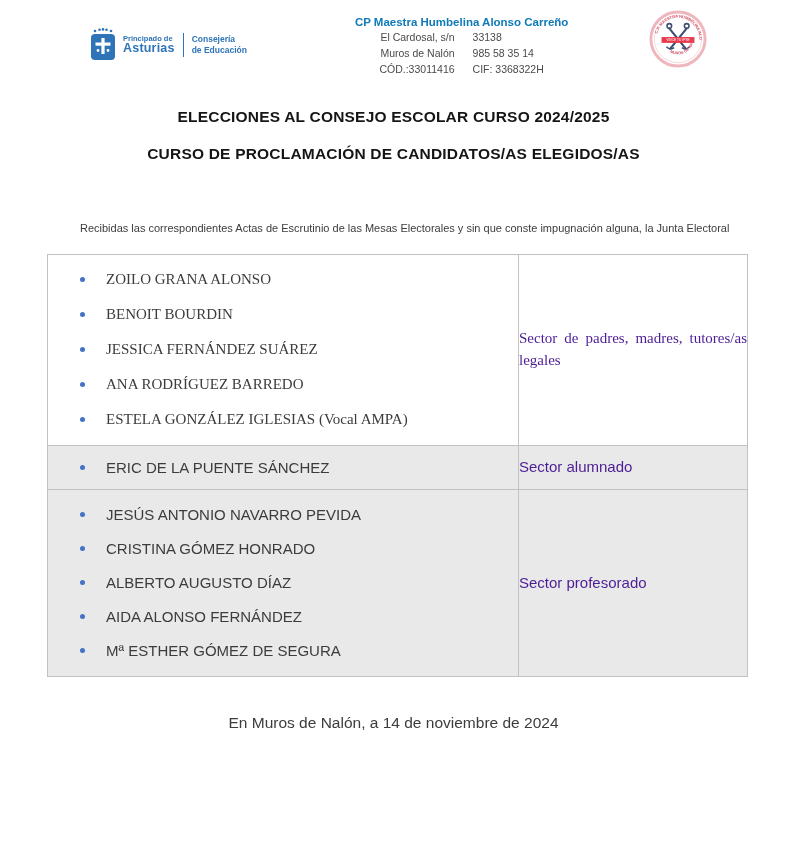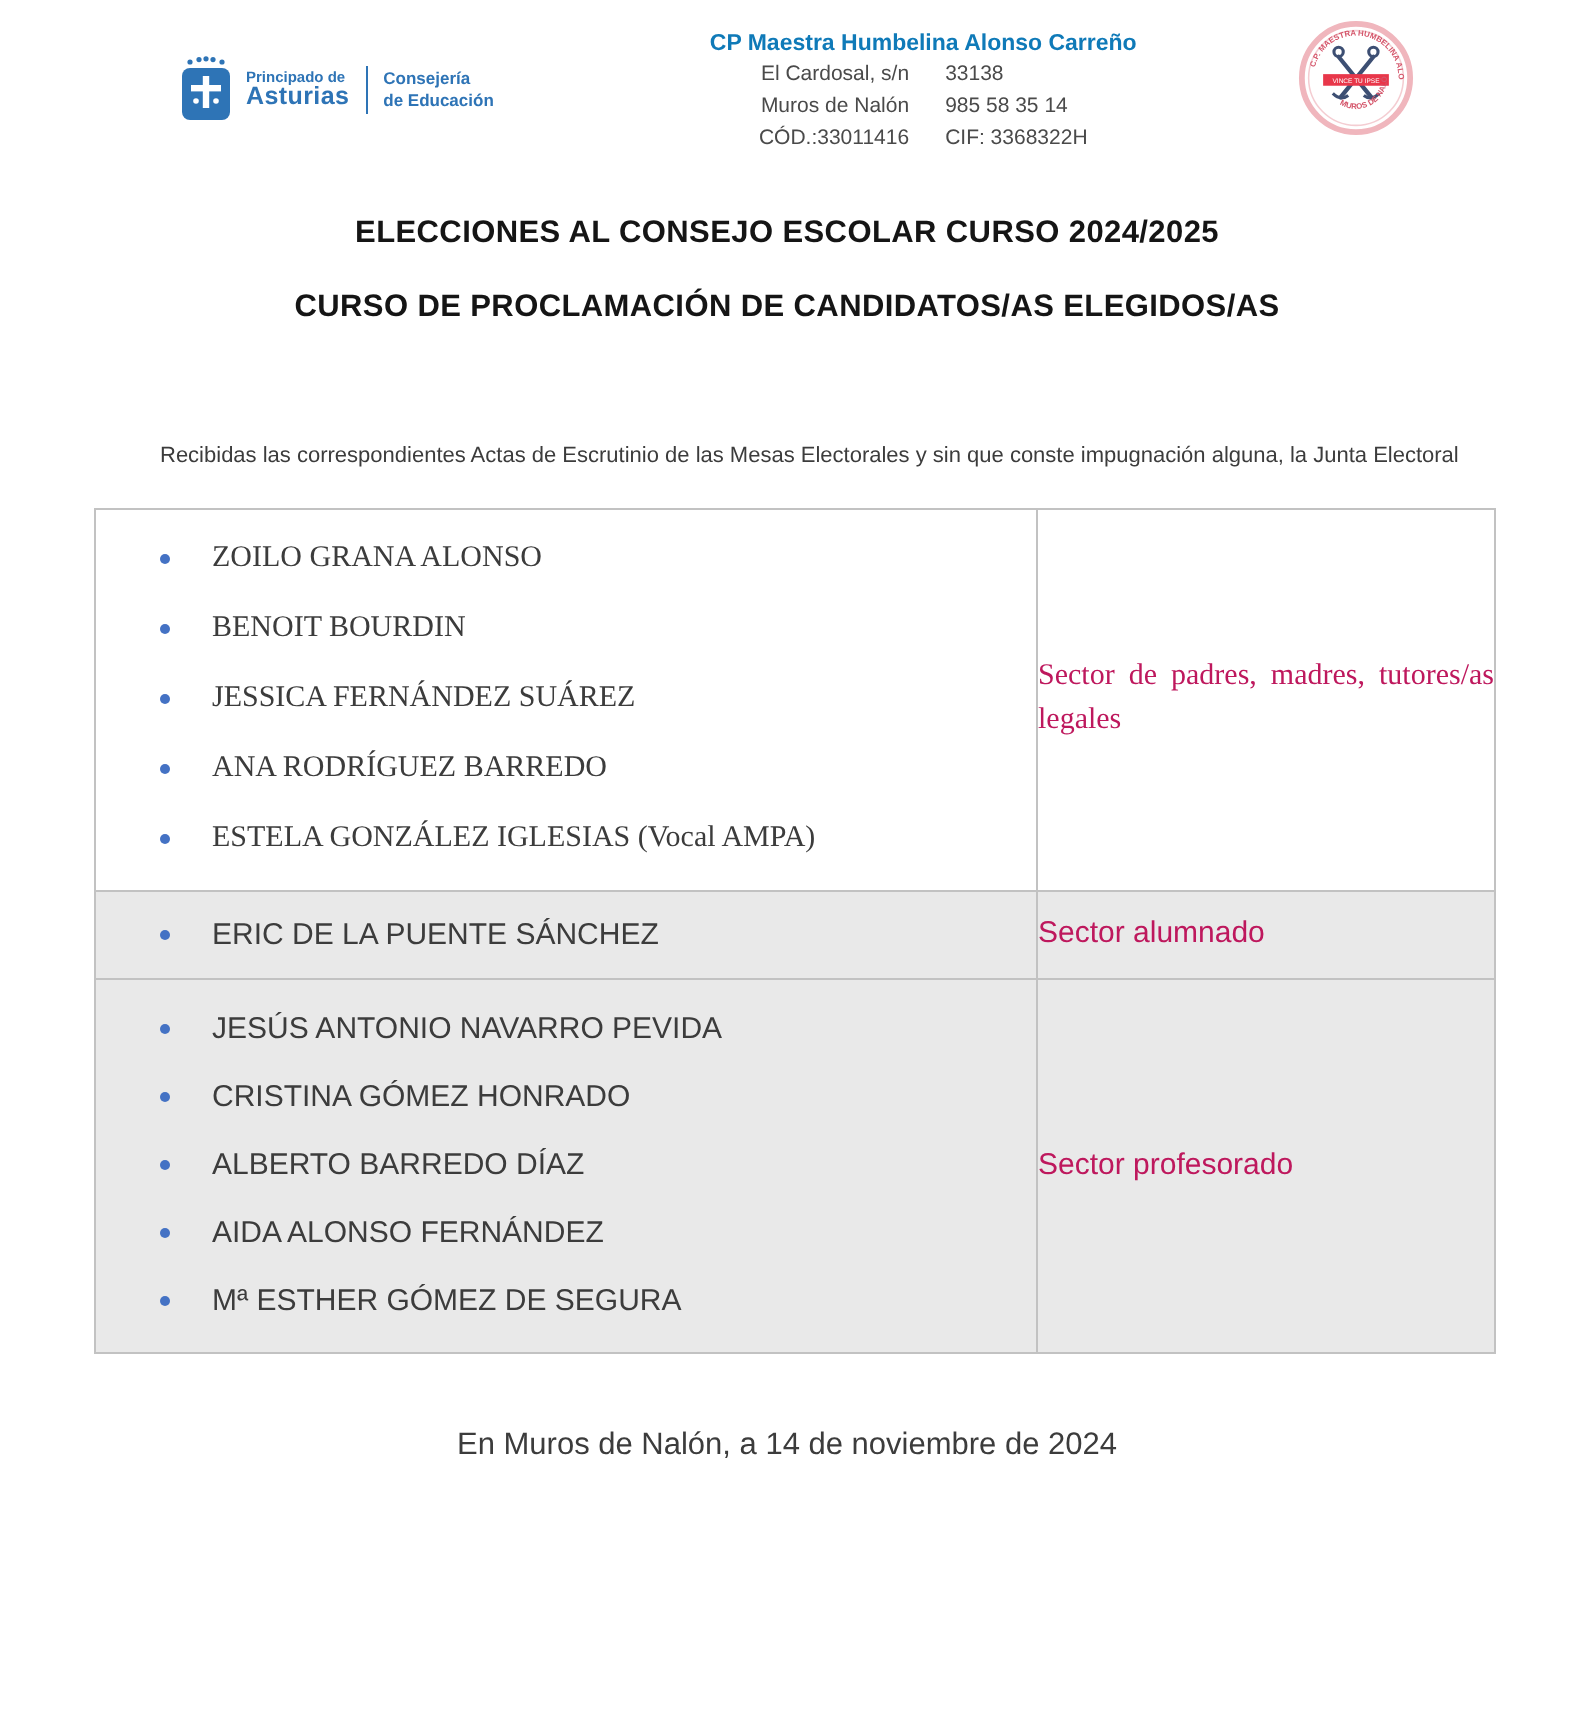--- a/index.html
+++ b/index.html
@@ -28,21 +28,21 @@
   .titles{text-align:center;margin-top:36px;font-weight:bold;font-size:15.5px;color:#151515;letter-spacing:.2px;}
   .titles .t2{margin-top:19px;}
   
   .paragraph{margin:56px 27px 0 28px;text-indent:52px;font-size:11px;line-height:1.78;color:#3c3c3c;text-align:justify;}
   .proclaims{margin:21px 0 0 80px;font-size:15.5px;color:#3c3c3c;}
   
   table.results{margin:15px 0 0 47px;border-collapse:collapse;width:698px;table-layout:fixed;}
   table.results td{border:1px solid #c2c2c2;vertical-align:middle;padding:0;background:#ffffff;}
   tr.shaded td{background:#e9e9e9;}
   td.names-cell{width:470px;}
-  td.sector-cell{width:228px;padding:8px 14px 8px 10px;font-size:15px;color:#be185d;text-align:justify;line-height:1.45;}
+  td.sector-cell{width:228px;padding:8px 14px 8px 10px;font-size:15px;color:#4c1d95;text-align:justify;line-height:1.45;}
   .row-0 td{height:190px;font-family:Liberation Serif, serif;}
   .row-1 td{height:43px;}
   .row-2 td{height:65px;}
   .row-3 td{height:186px;}
   ul.names{list-style:none;margin:0;padding:0;height:100%;display:flex;flex-direction:column;justify-content:space-around;box-sizing:border-box;padding:8px 0;}
   li.name-item{display:flex;align-items:center;font-size:15px;color:#3c3c3c;}
   .bullet{flex:0 0 auto;width:5px;height:5px;border-radius:50%;background:#4472c4;margin-left:32px;margin-right:21px;}
   
   .date-line{text-align:center;margin-top:37px;font-size:15.5px;color:#3c3c3c;}
 </style>
@@ -182,21 +182,21 @@
               <li class="name-item">
                 <span class="bullet"></span>
                 <span>JESÚS ANTONIO NAVARRO PEVIDA</span>
               </li>
               <li class="name-item">
                 <span class="bullet"></span>
                 <span>CRISTINA GÓMEZ HONRADO</span>
               </li>
               <li class="name-item">
                 <span class="bullet"></span>
-                <span>ALBERTO BARREDO DÍAZ</span>
+                <span>ALBERTO AUGUSTO DÍAZ</span>
               </li>
               <li class="name-item">
                 <span class="bullet"></span>
                 <span>AIDA ALONSO FERNÁNDEZ</span>
               </li>
               <li class="name-item">
                 <span class="bullet"></span>
                 <span>Mª ESTHER GÓMEZ DE SEGURA</span>
               </li>
             </ul>

